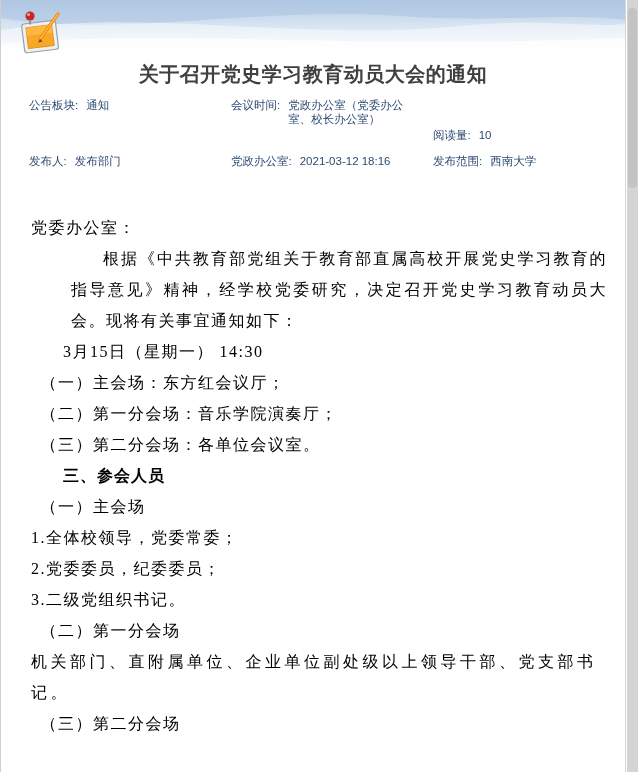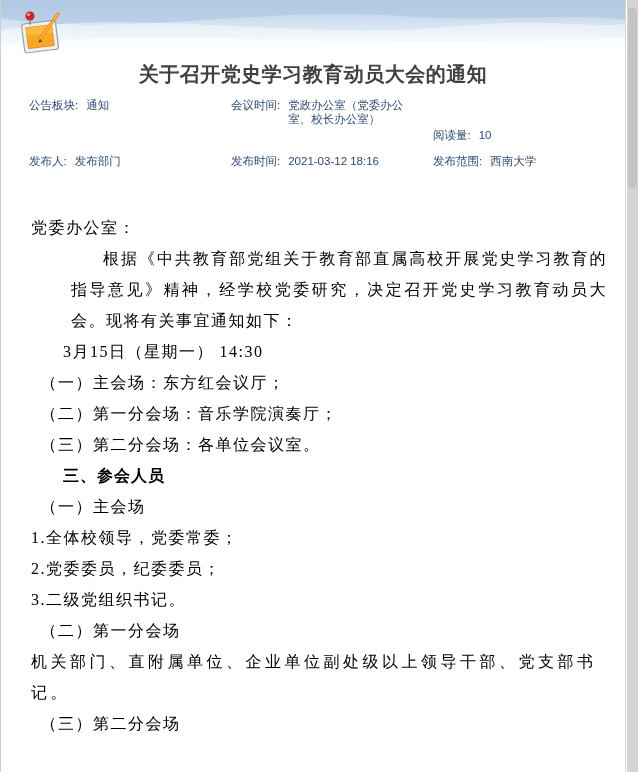--- a/index.html
+++ b/index.html
@@ -133,21 +133,21 @@
     </div>
     <div class="meta-cell">
       <span class="meta-label pad">阅读量:</span>
       <span class="meta-value pad">10</span>
     </div>
     <div class="meta-cell">
       <span class="meta-label">发布人:</span>
       <span class="meta-value">发布部门</span>
     </div>
     <div class="meta-cell">
-      <span class="meta-label">发布时间:</span>
+      <span class="meta-label">党政办公室:</span>
       <span class="meta-value">2021-03-12 18:16</span>
     </div>
     <div class="meta-cell">
       <span class="meta-label">发布范围:</span>
       <span class="meta-value">西南大学</span>
     </div>
   </div>
 
   <div class="content">
     <p class="plain">党委办公室：</p>

